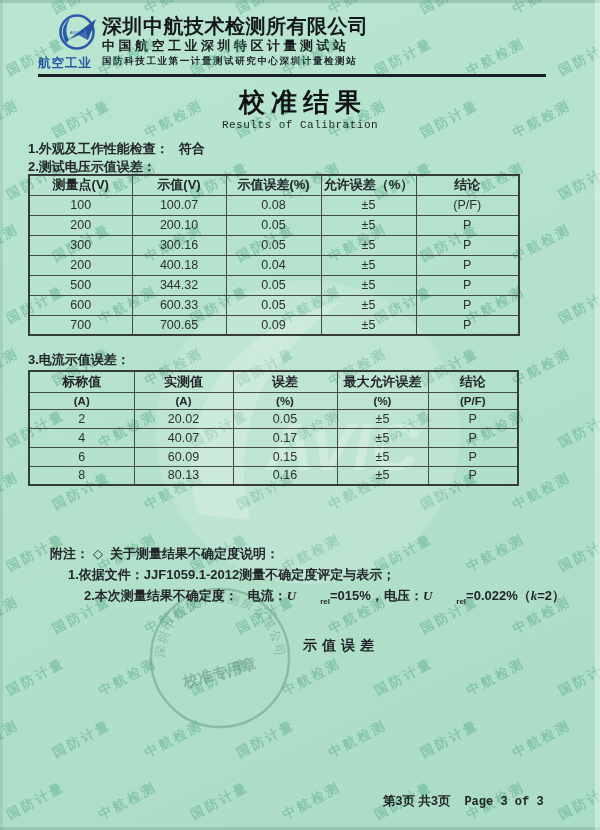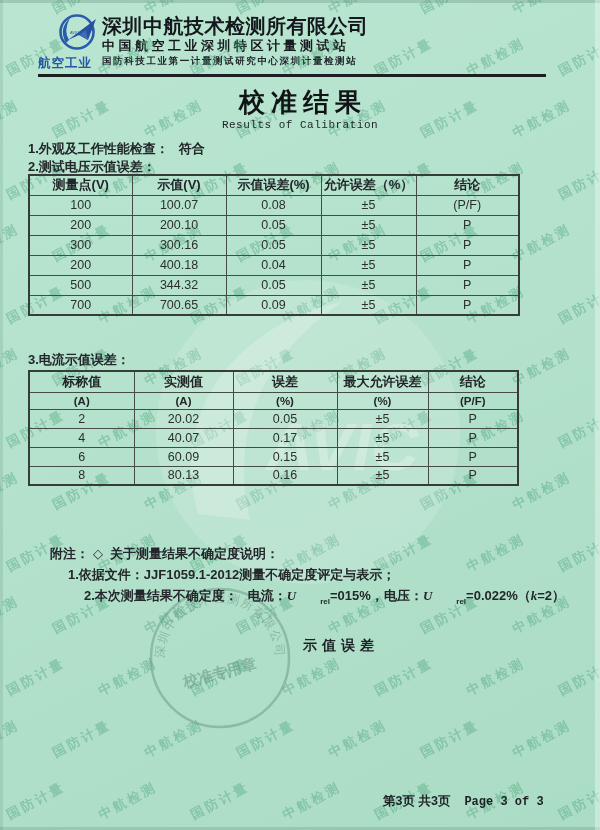--- a/index.html
+++ b/index.html
@@ -258,20 +258,27 @@
           <td>P</td>
         </tr>
         <tr>
           <td>500</td>
           <td>344.32</td>
           <td>0.05</td>
           <td>±5</td>
           <td>P</td>
         </tr>
         <tr>
+          <td>600</td>
+          <td>600.33</td>
+          <td>0.05</td>
+          <td>±5</td>
+          <td>P</td>
+        </tr>
+        <tr>
           <td>700</td>
           <td>700.65</td>
           <td>0.09</td>
           <td>±5</td>
           <td>P</td>
         </tr>
       </tbody>
   </table>
 
   <div class="abs sec" style="left:28px;top:351px;">3.电流示值误差：</div>

